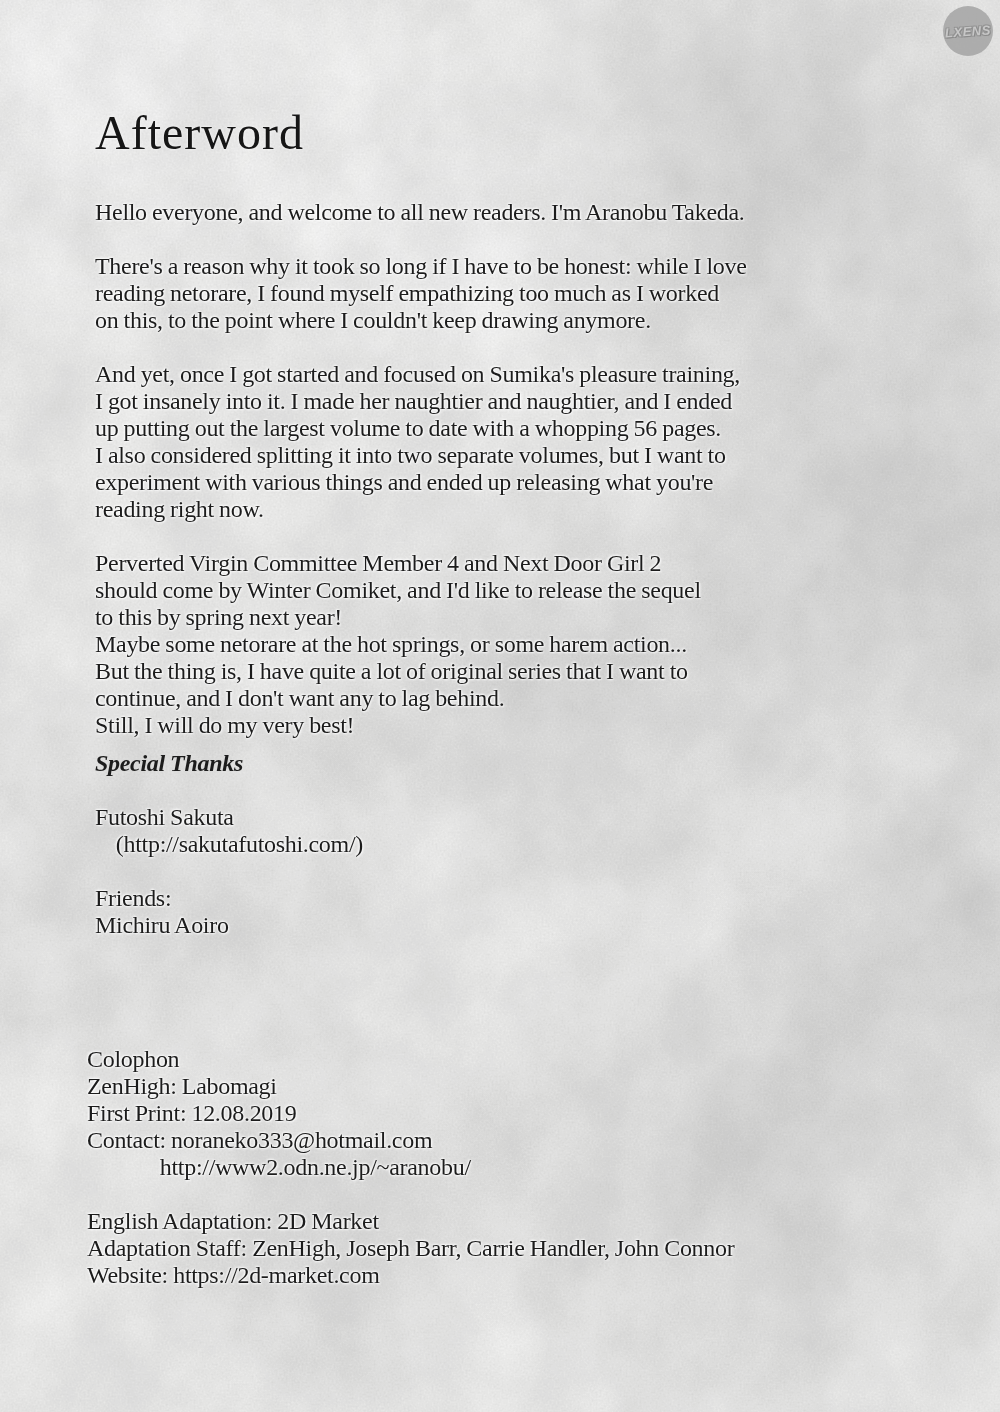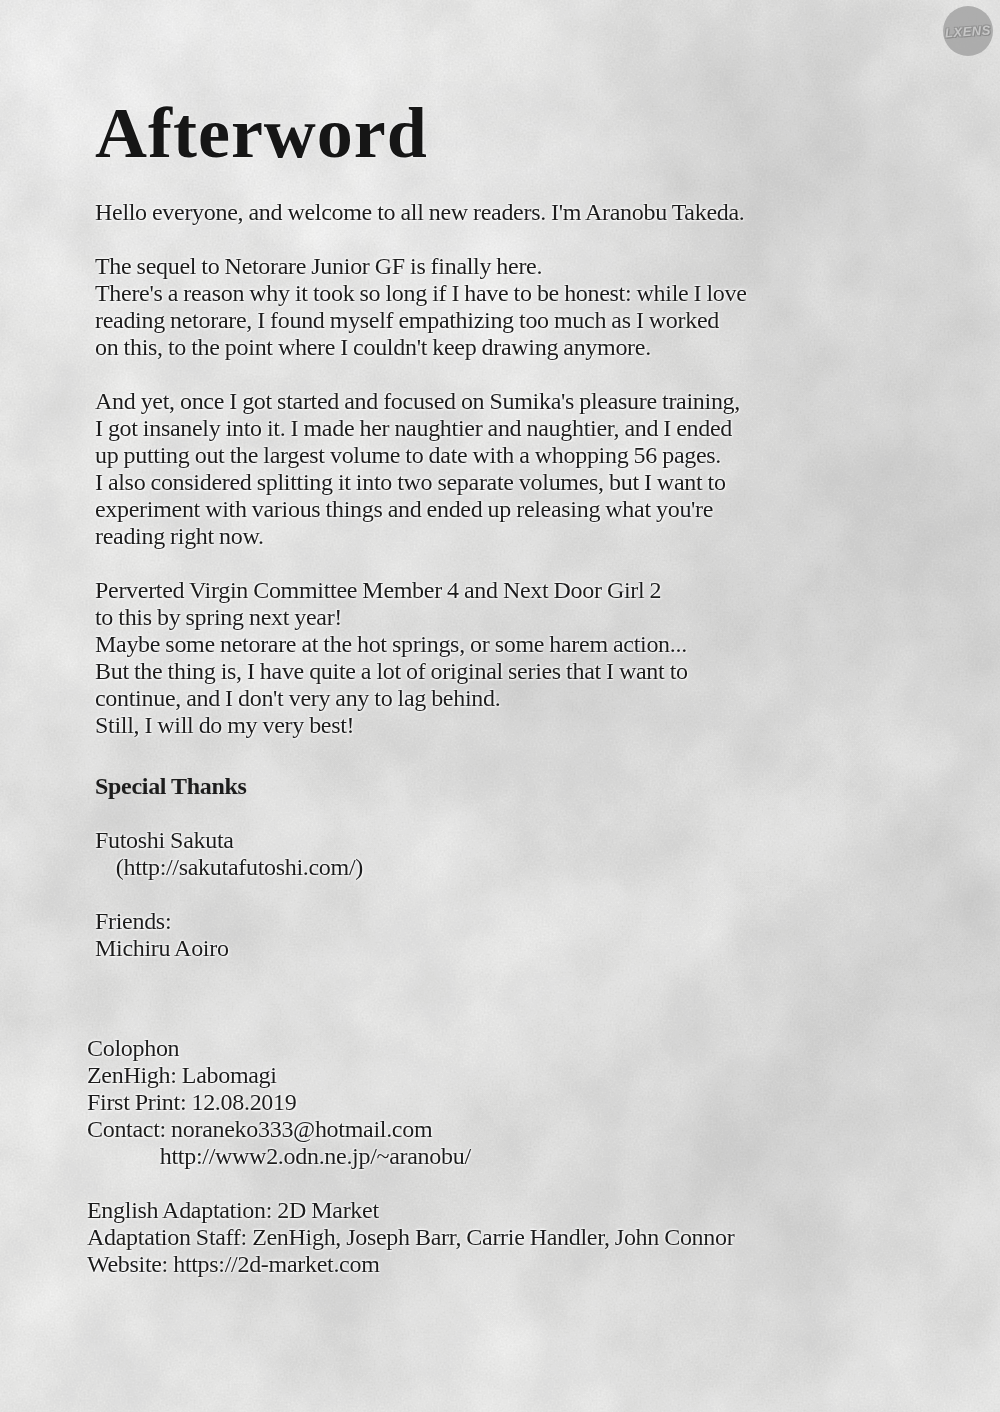--- a/index.html
+++ b/index.html
@@ -36,23 +36,23 @@
   .content {
     position: absolute;
     left: 95px;
     top: 0;
     width: 800px;
     z-index: 2;
     color: #1c1c1c;
   }
   .doc-title {
     margin: 94px 0 0 0;
-    font-size: 72px;
+    font-size: 48px;
     line-height: 78px;
-    font-weight: 700;
+    font-weight: 400;
     letter-spacing: 1px;
     color: #161616;
     text-shadow: 0 0 3px rgba(255,255,255,.85);
   }
   .para {
     margin: 27px 0 0 0;
     font-size: 24px;
     letter-spacing: -0.3px;
     word-spacing: -0.5px;
   }
@@ -60,24 +60,25 @@
     white-space: pre;
     line-height: 27px;
     text-shadow:
       0 0 2px rgba(255,255,255,.95),
       0 0 4px rgba(255,255,255,.75),
       1px 1px 2px rgba(255,255,255,.8),
       -1px -1px 2px rgba(255,255,255,.8);
   }
   .greeting { }
   .special-thanks {
-    margin-top: 34px;
+    margin-top: 11px;
+    font-style: italic;
     font-weight: 700;
   }
-  .colophon { margin-top: 73px; margin-left: -8px; }
+  .colophon { margin-top: 107px; margin-left: -8px; }
   .english-block { margin-left: -8px; }
   .watermark {
     position: absolute;
     left: 943px;
     top: 6px;
     width: 50px;
     height: 50px;
     border-radius: 50%;
     background: #a6a6a6;
     opacity: 0.88;
@@ -139,41 +140,41 @@
 
   <div class="content">
 
     <h1 class="doc-title">Afterword</h1>
 
     <div class="para greeting">
         <div class="line">Hello everyone, and welcome to all new readers. I'm Aranobu Takeda.</div>
       </div>
 
     <div class="para">
-        <div class="line">The sequel to Netorare Junior GF is finally here.</div>
         <div class="line">There's a reason why it took so long if I have to be honest: while I love</div>
         <div class="line">reading netorare, I found myself empathizing too much as I worked</div>
         <div class="line">on this, to the point where I couldn't keep drawing anymore.</div>
       </div>
 
     <div class="para">
         <div class="line">And yet, once I got started and focused on Sumika's pleasure training,</div>
         <div class="line">I got insanely into it. I made her naughtier and naughtier, and I ended</div>
         <div class="line">up putting out the largest volume to date with a whopping 56 pages.</div>
         <div class="line">I also considered splitting it into two separate volumes, but I want to</div>
         <div class="line">experiment with various things and ended up releasing what you're</div>
         <div class="line">reading right now.</div>
       </div>
 
     <div class="para">
         <div class="line">Perverted Virgin Committee Member 4 and Next Door Girl 2</div>
+        <div class="line">should come by Winter Comiket, and I'd like to release the sequel</div>
         <div class="line">to this by spring next year!</div>
         <div class="line">Maybe some netorare at the hot springs, or some harem action...</div>
         <div class="line">But the thing is, I have quite a lot of original series that I want to</div>
-        <div class="line">continue, and I don't very any to lag behind.</div>
+        <div class="line">continue, and I don't want any to lag behind.</div>
         <div class="line">Still, I will do my very best!</div>
       </div>
 
     <div class="para special-thanks">Special Thanks</div>
 
     <div class="para">
         <div class="line">Futoshi Sakuta</div>
         <div class="line">    (http://sakutafutoshi.com/)</div>
       </div>
 

